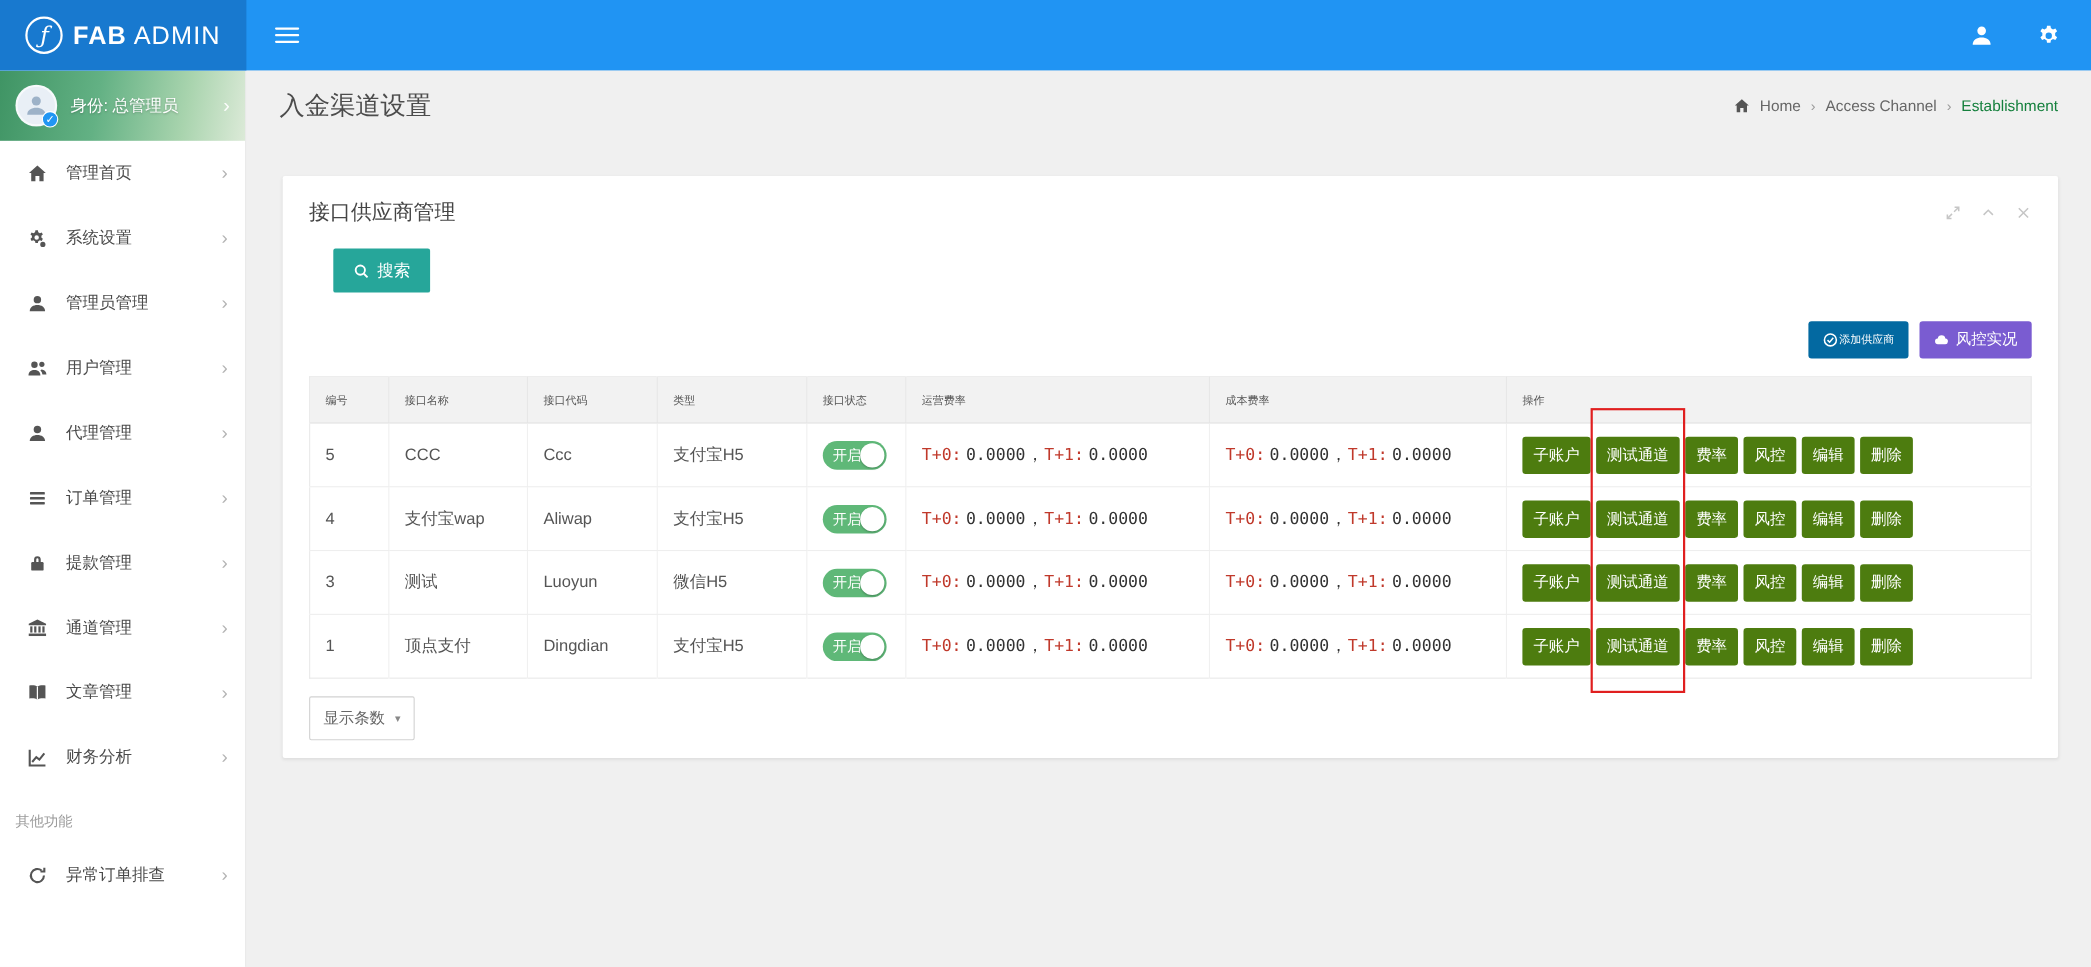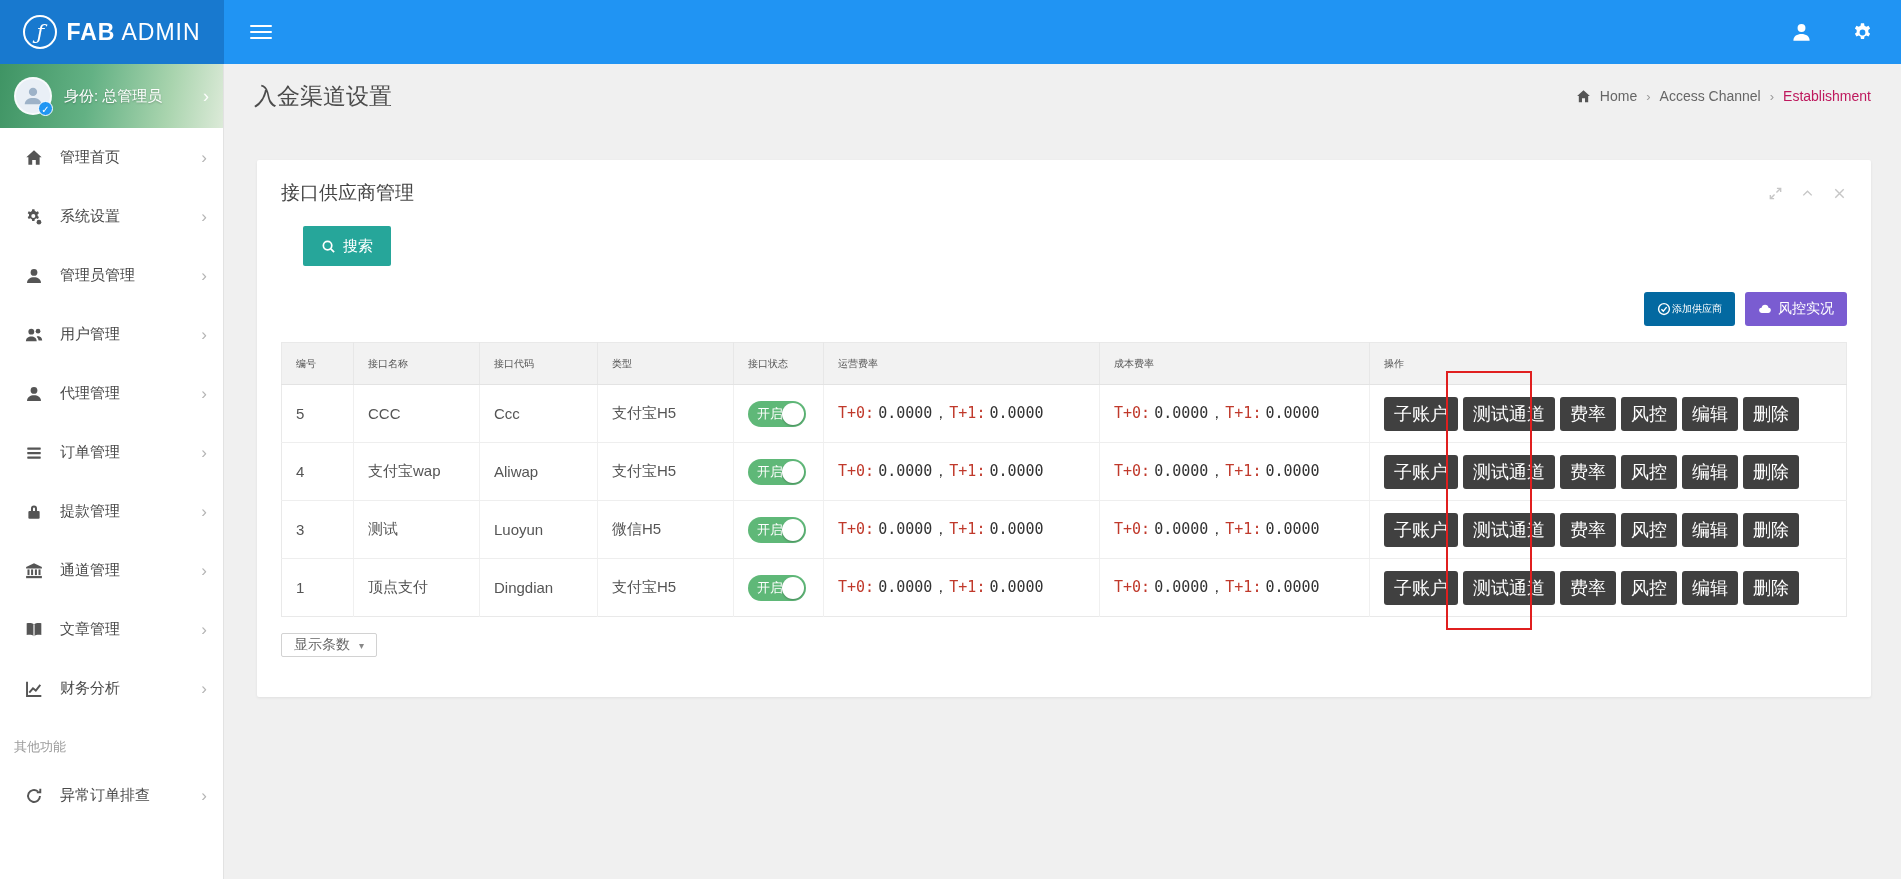--- a/index.html
+++ b/index.html
@@ -46,24 +46,24 @@
 
   
   .main { position:absolute; left:224px; top:64px; right:0; bottom:0; background:#f0f0f0; overflow:hidden; }
   .page-header { height:64px; display:flex; align-items:center; padding:0 30px; }
   .page-title { font-size:23px; font-weight:400; color:#4c4c4c; }
   .breadcrumb { margin-left:auto; display:flex; align-items:center; gap:9px; font-size:14px; color:#666; }
   .breadcrumb .bc-ico { color:#555; display:flex; }
   .breadcrumb .bc-ico svg { width:15px; height:15px; }
   .breadcrumb a { color:#666; text-decoration:none; cursor:pointer; }
   .breadcrumb .sep { color:#9a9a9a; font-size:13px; }
-  .breadcrumb .crumb-last { color:#be185d; }
-
-  
-  .card { margin:32px 30px 0 33px; background:#fff; border-radius:2px; box-shadow:0 1px 3px rgba(0,0,0,.07); padding:20px 24px 40px; }
+  .breadcrumb .crumb-last { color:#15803d; }
+
+  
+  .card { margin:32px 30px 0 33px; background:#fff; border-radius:2px; box-shadow:0 1px 3px rgba(0,0,0,.07); padding:20px 24px 16px; }
   .card-head { display:flex; align-items:center; }
   .card-title { font-size:19px; font-weight:400; color:#454545; }
   .win-icons { margin-left:auto; display:flex; gap:17px; color:#c6c6c6; }
   .win-icons span { cursor:pointer; }
   .win-icons svg { width:15px; height:15px; }
 
   .search-row { margin-top:20px; display:flex; align-items:center; }
   .search-input { width:218px; height:40px; border:1px solid #e2e2e2; border-radius:2px; padding:0 12px; font-size:14px; color:#333;
     outline:none; font-family:inherit; background:#fff; }
   .search-input::placeholder { color:#b8b8b8; }
@@ -87,25 +87,25 @@
 
   .toggle { display:inline-flex; align-items:center; width:58px; height:26px; background:#5FB878; border-radius:13px; position:relative; cursor:pointer; }
   .toggle-text { color:#fff; font-size:13px; margin-left:9px; }
   .toggle-knob { position:absolute; right:2px; top:2px; width:22px; height:22px; background:#fff; border-radius:50%; box-shadow:0 1px 2px rgba(0,0,0,.25); }
 
   .rate-cell { font-family:"DejaVu Sans Mono", monospace; font-size:13.5px; }
   .rate-label { color:#c0392b; }
   .rate-val { color:#333; margin-left:4px; }
   .rate-sep { color:#333; margin:0 1px; font-family:"DejaVu Sans", sans-serif; }
 
-  .act-btn { height:34px; padding:0 10px; background:#404040; color:#fff; border:none; border-radius:3px; font-size:18px; margin-right:5px;
+  .act-btn { height:34px; padding:0 10px; background:#4d7c0f; color:#fff; border:none; border-radius:3px; font-size:14px; margin-right:5px;
     cursor:pointer; font-family:inherit; }
 
   .pager { margin-top:16px; }
-  .btn-pagesize { height:24px; padding:0 12px; background:#fff; border:1px solid #d2d2d2; border-radius:2px; font-size:14px; color:#666;
+  .btn-pagesize { height:40px; padding:0 12px; background:#fff; border:1px solid #d2d2d2; border-radius:2px; font-size:14px; color:#666;
     display:inline-flex; align-items:center; gap:9px; cursor:pointer; font-family:inherit; }
   .caret { font-size:10px; color:#888; }
 
   
   .annotation-box { position:absolute; left:1446px; top:371px; width:86px; height:259px; border:2px solid #e01f1f; z-index:40; pointer-events:none; }
 </style>
 </head>
 <body>
 
 <div class="app">

